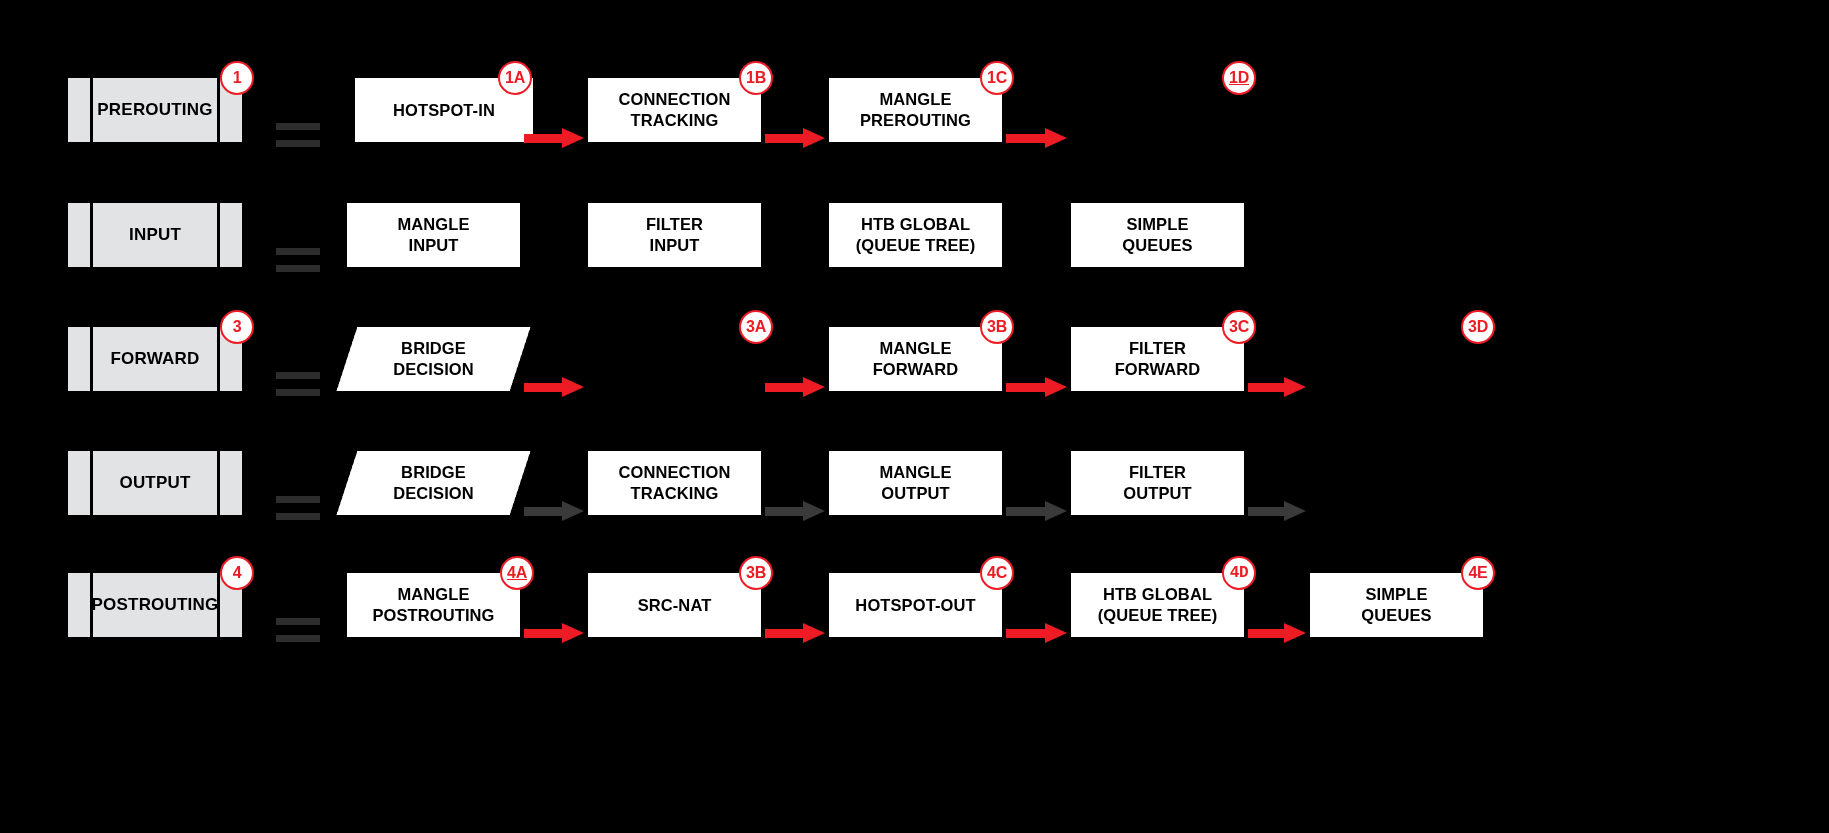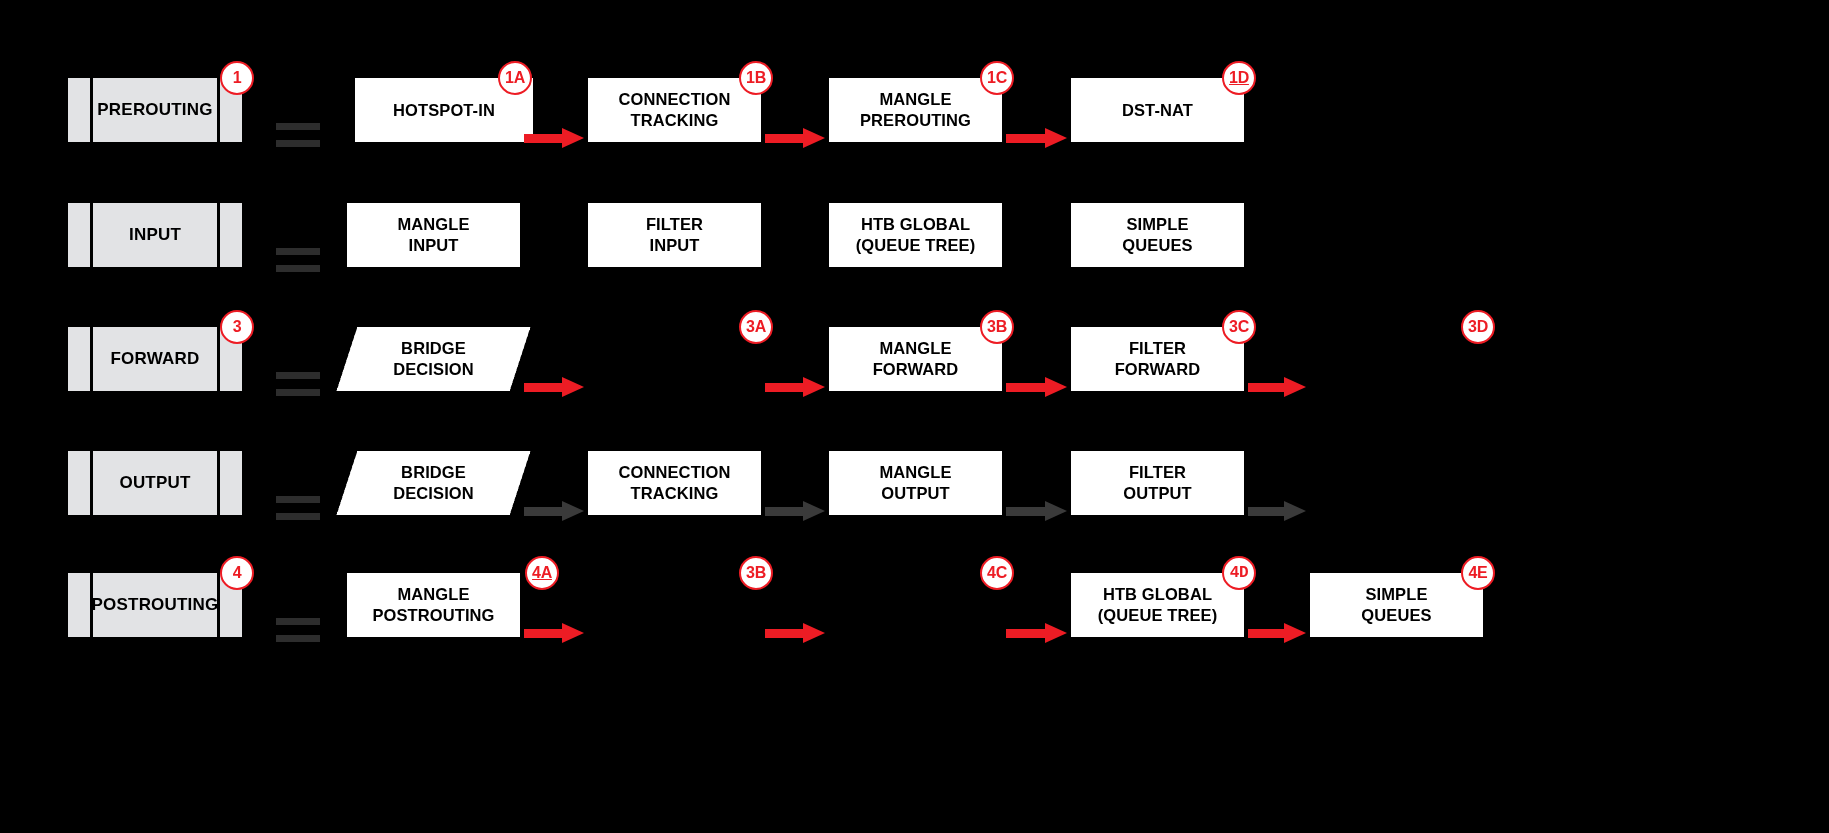--- a/index.html
+++ b/index.html
@@ -210,23 +210,20 @@
       </div>
       <div class="stage shadow" style="left: 829px; width: 173px; top: 0px;">
         <div class="stage-text">MANGLE
 PREROUTING</div>
       </div>
       <div class="badge" style="left: 980px; top: -17px;">1C</div>
       <div class="arrow red" style="left: 1006px; width: 61px;">
         <div class="shaft" style="width: 39px;"></div>
         <div class="head" style="left: 39px;"></div>
       </div>
-      <div class="stage shadow" style="left: 1071px; width: 173px; top: 0px;">
-        <div class="stage-text">DST-NAT</div>
-      </div>
       <div class="badge" style="left: 1222px; top: -17px; text-decoration: underline;">1D</div>
     </div>
     <div class="row" style="top: 203px;">
       <div class="chain-label" style="top: 0px;">
         <span class="bar left"></span>
         <span class="bar right"></span>
         <span class="chain-text">INPUT</span>
       </div>
       <div class="equals">
         <span class="e1"></span>
@@ -346,29 +343,35 @@
       </div>
       <div class="badge" style="left: 220px; top: -17px;">4</div>
       <div class="equals">
         <span class="e1"></span>
         <span class="e2"></span>
       </div>
       <div class="stage shadow" style="left: 347px; width: 173px; top: 0px;">
         <div class="stage-text">MANGLE
 POSTROUTING</div>
       </div>
-      <div class="badge" style="left: 525px; top: -17px; text-decoration: underline;">4A</div>
+      <div class="badge" style="left: 500px; top: -17px; text-decoration: underline;">4A</div>
       <div class="arrow red" style="left: 524px; width: 60px;">
         <div class="shaft" style="width: 38px;"></div>
         <div class="head" style="left: 38px;"></div>
+      </div>
+      <div class="stage shadow" style="left: 588px; width: 173px; top: 0px;">
+        <div class="stage-text">SRC-NAT</div>
       </div>
       <div class="badge" style="left: 739px; top: -17px;">3B</div>
       <div class="arrow red" style="left: 765px; width: 60px;">
         <div class="shaft" style="width: 38px;"></div>
         <div class="head" style="left: 38px;"></div>
+      </div>
+      <div class="stage shadow" style="left: 829px; width: 173px; top: 0px;">
+        <div class="stage-text">HOTSPOT-OUT</div>
       </div>
       <div class="badge" style="left: 980px; top: -17px;">4C</div>
       <div class="arrow red" style="left: 1006px; width: 61px;">
         <div class="shaft" style="width: 39px;"></div>
         <div class="head" style="left: 39px;"></div>
       </div>
       <div class="stage shadow" style="left: 1071px; width: 173px; top: 0px;">
         <div class="stage-text">HTB GLOBAL
 (QUEUE TREE)</div>
       </div>

